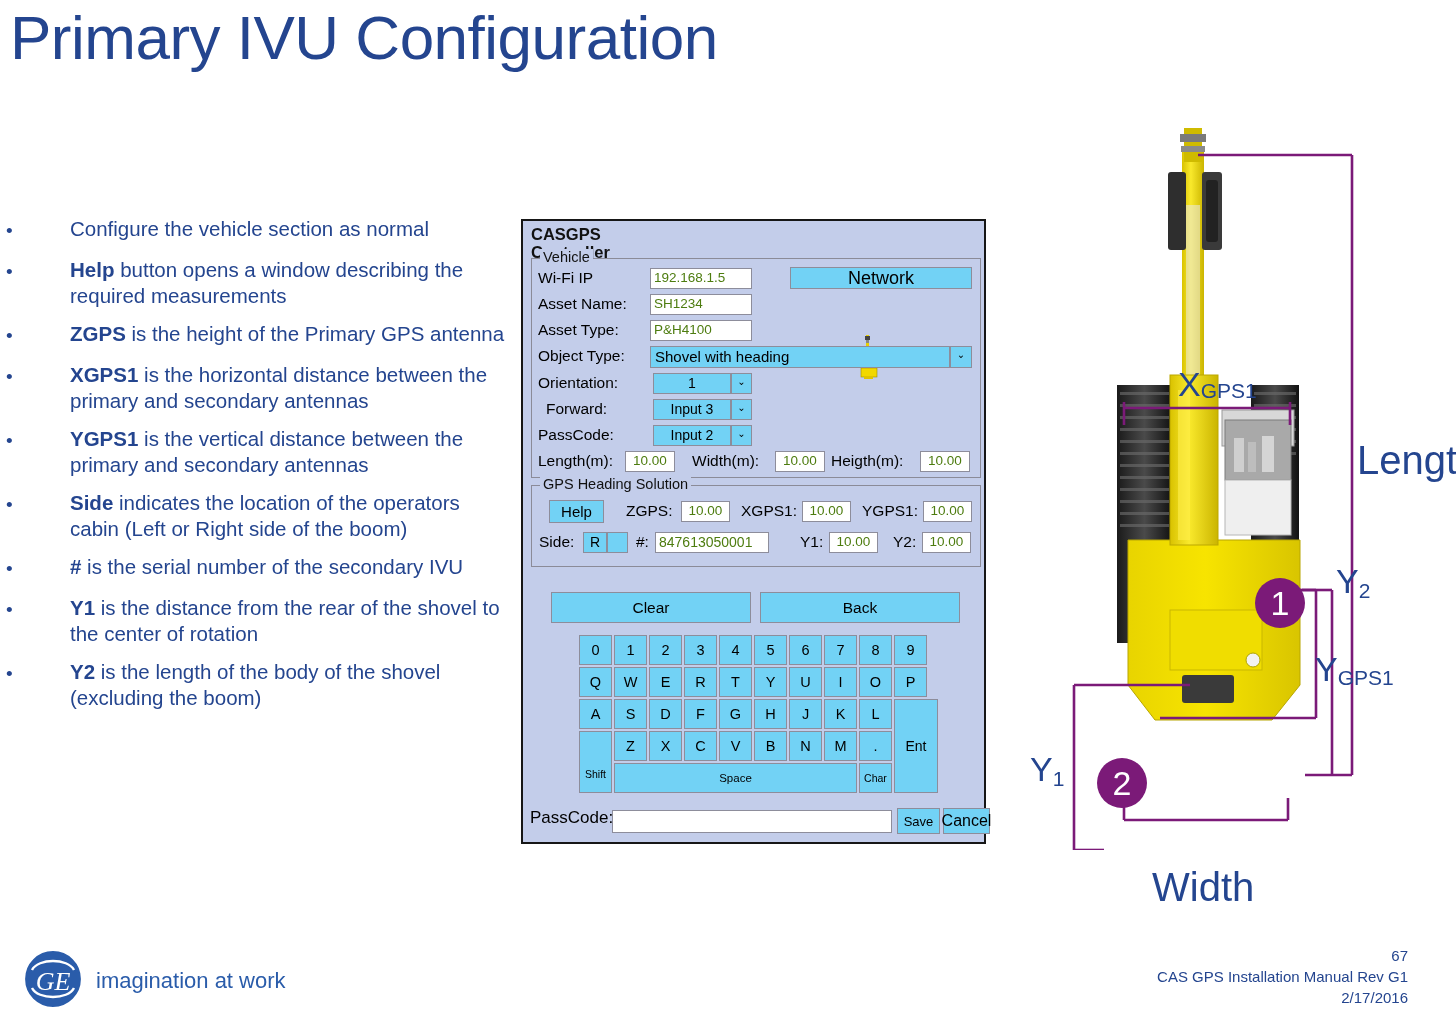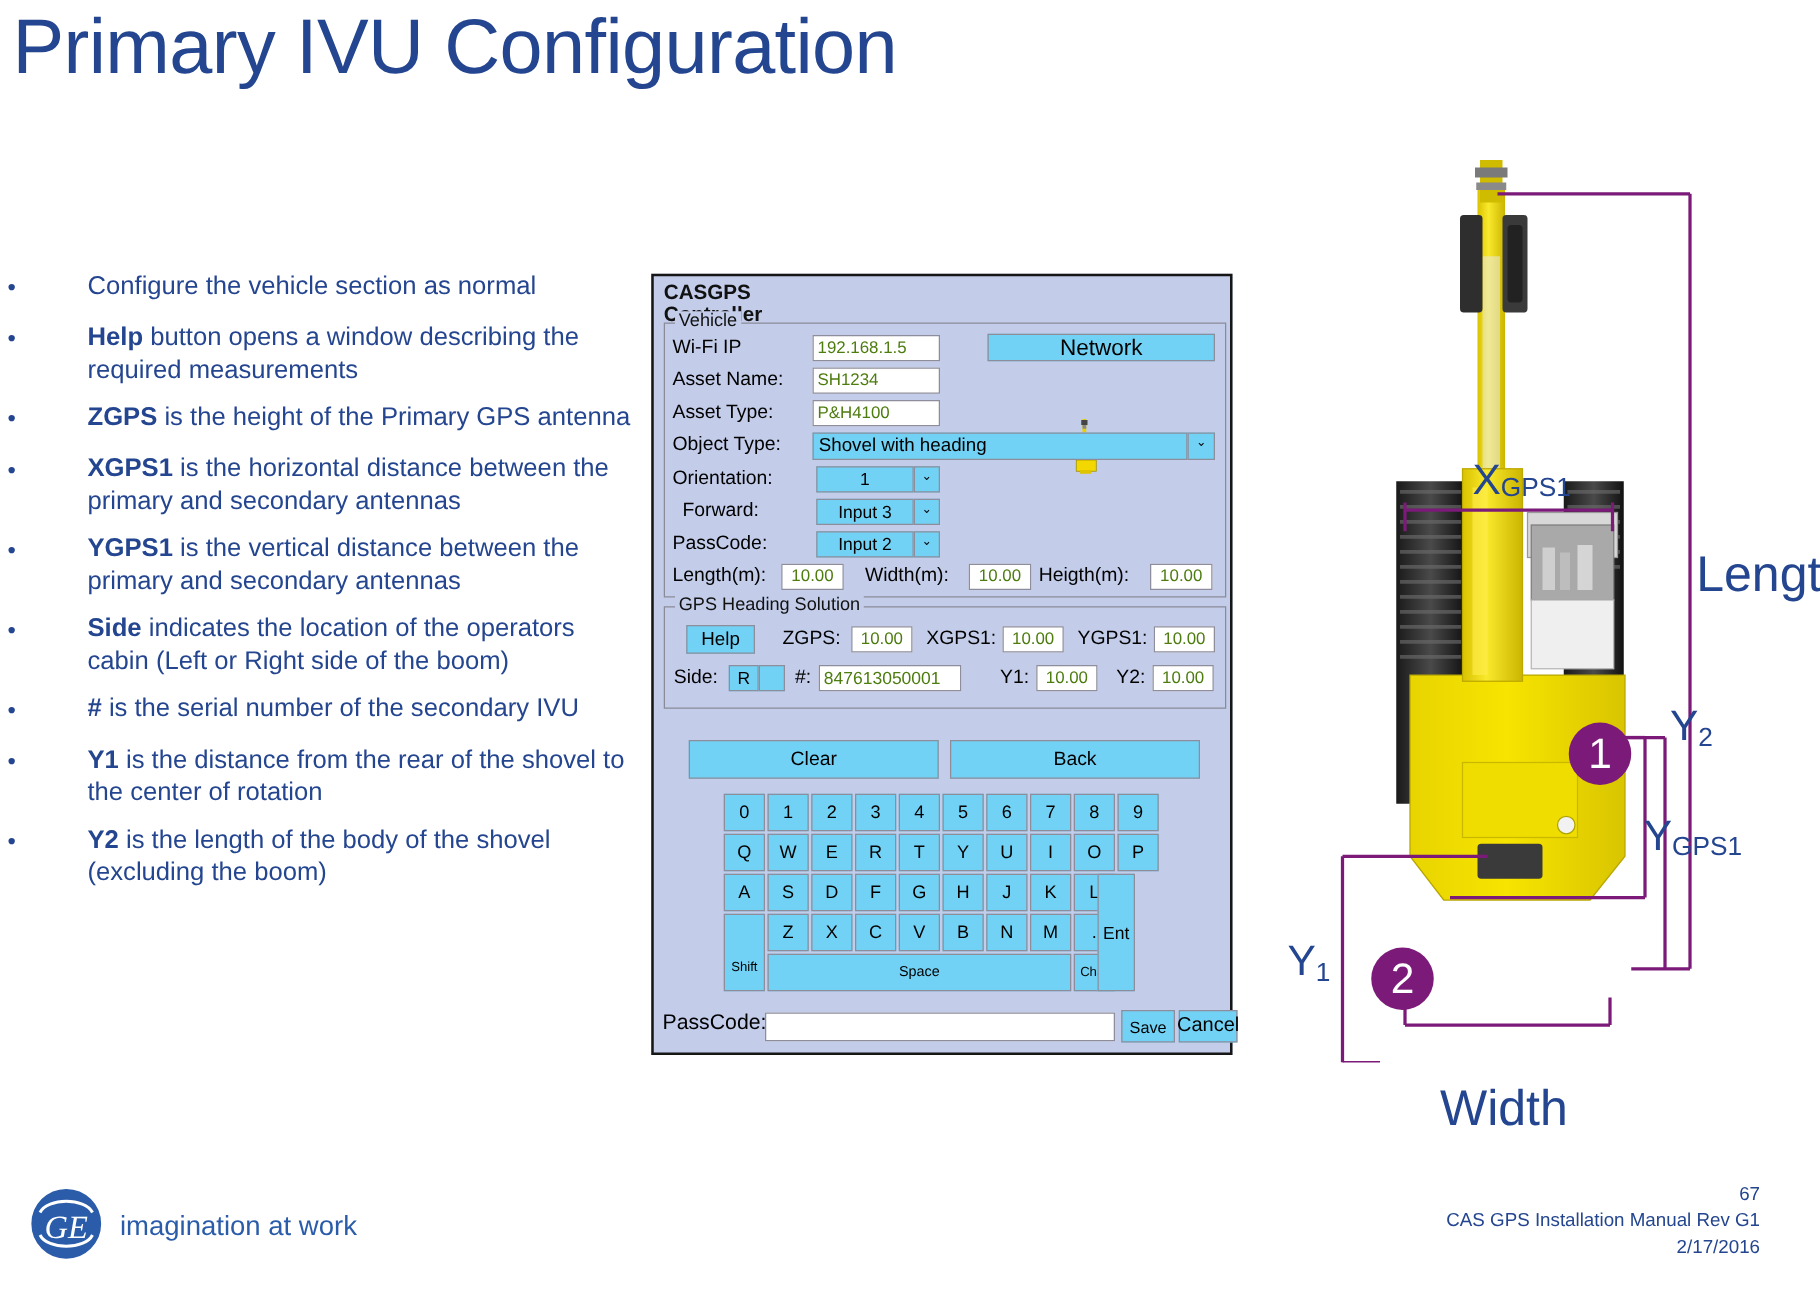--- a/index.html
+++ b/index.html
@@ -422,21 +422,21 @@
   <div class="kbd-key" style="left:161px; top:510px; width:33px; height:30px;">C</div>
   <div class="kbd-key" style="left:196px; top:510px; width:33px; height:30px;">V</div>
   <div class="kbd-key" style="left:231px; top:510px; width:33px; height:30px;">B</div>
   <div class="kbd-key" style="left:266px; top:510px; width:33px; height:30px;">N</div>
   <div class="kbd-key" style="left:301px; top:510px; width:33px; height:30px;">M</div>
   <div class="kbd-key" style="left:336px; top:510px; width:33px; height:30px;">.</div>
 
   <div class="kbd-key small" style="left:56px; top:510px; width:33px; height:62px; align-items:flex-end; padding-bottom:12px;">Shift</div>
   <div class="kbd-key small" style="left:91px; top:542px; width:243px; height:30px; font-size:11.5px;">Space</div>
   <div class="kbd-key small" style="left:336px; top:542px; width:33px; height:30px;">Char</div>
-  <div class="kbd-key" style="left:355px; top:478px; width:30px; height:94px; font-size:14px;">Ent</div>
+  <div class="kbd-key" style="left:371px; top:478px; width:44px; height:94px; font-size:14px;">Ent</div>
 
   <div id="passcode-label">PassCode:</div>
   <input id="passcode-input" type="text" placeholder="" style="">
   <div class="bigbtn" id="save-btn">Save</div>
   <div class="bigbtn" id="cancel-btn">Cancel</div>
 </div>
 
 <div id="diagram">
 
   <svg width="456" height="730" viewBox="0 0 456 730">

